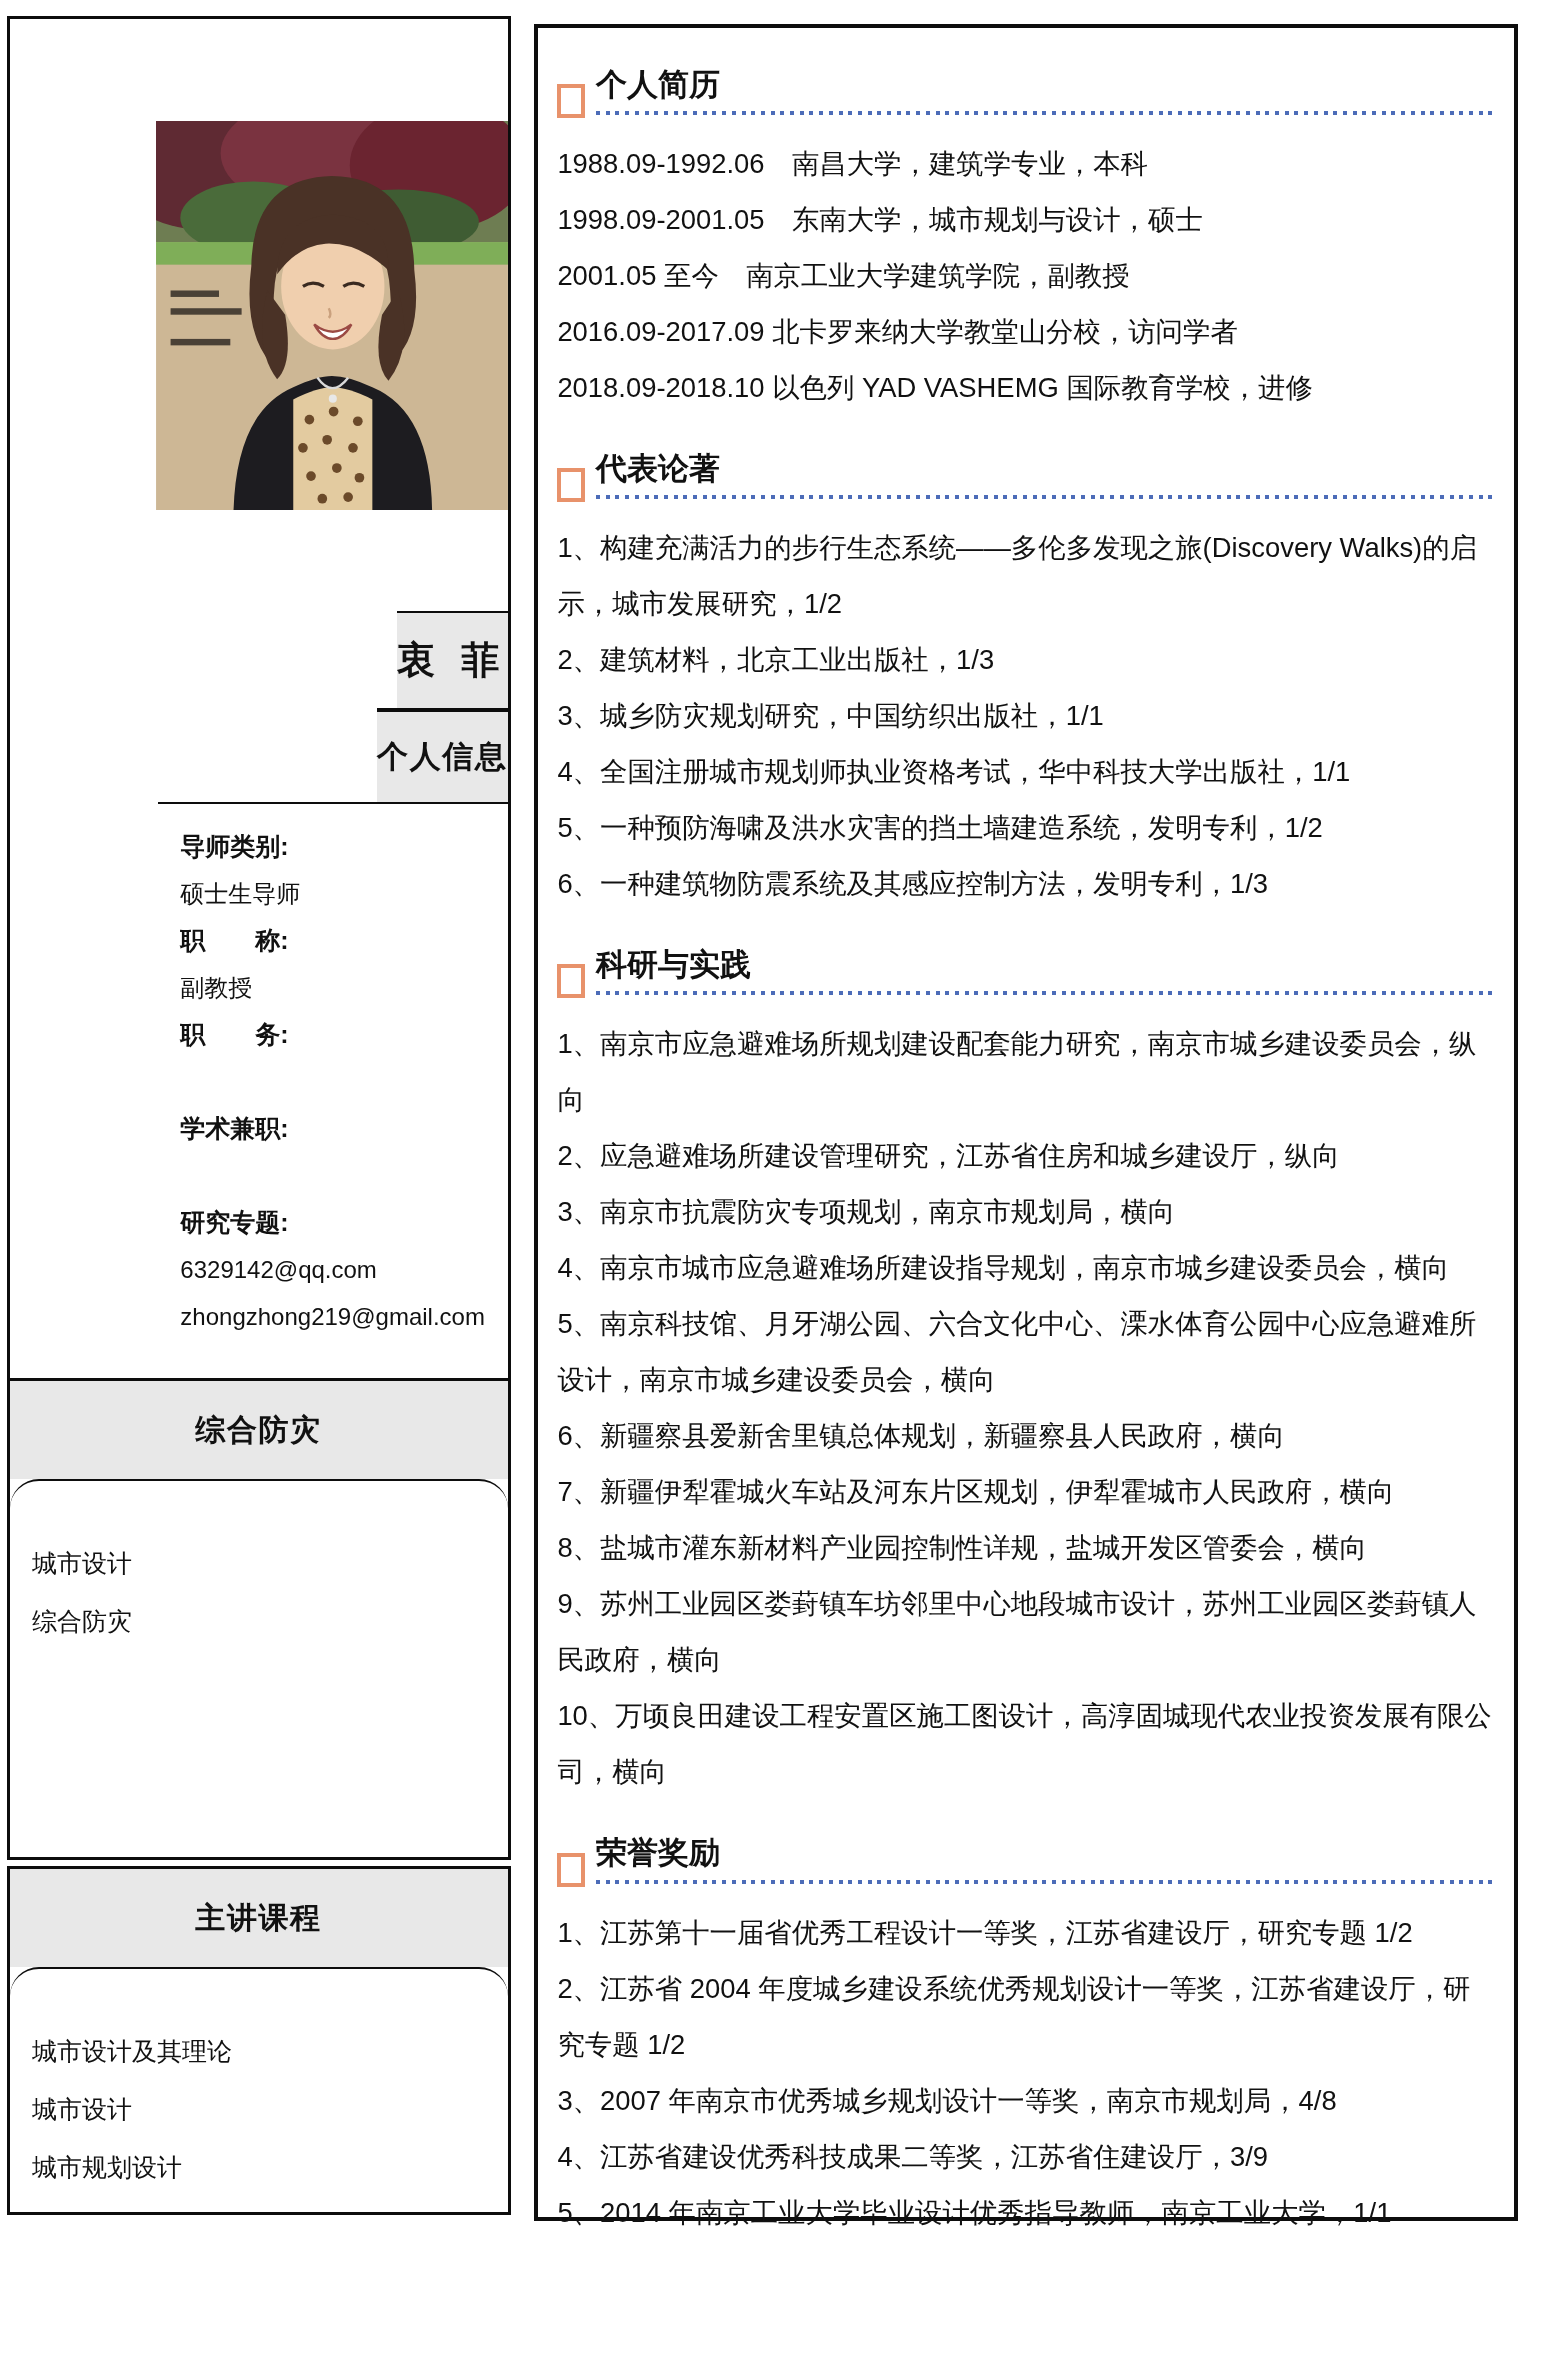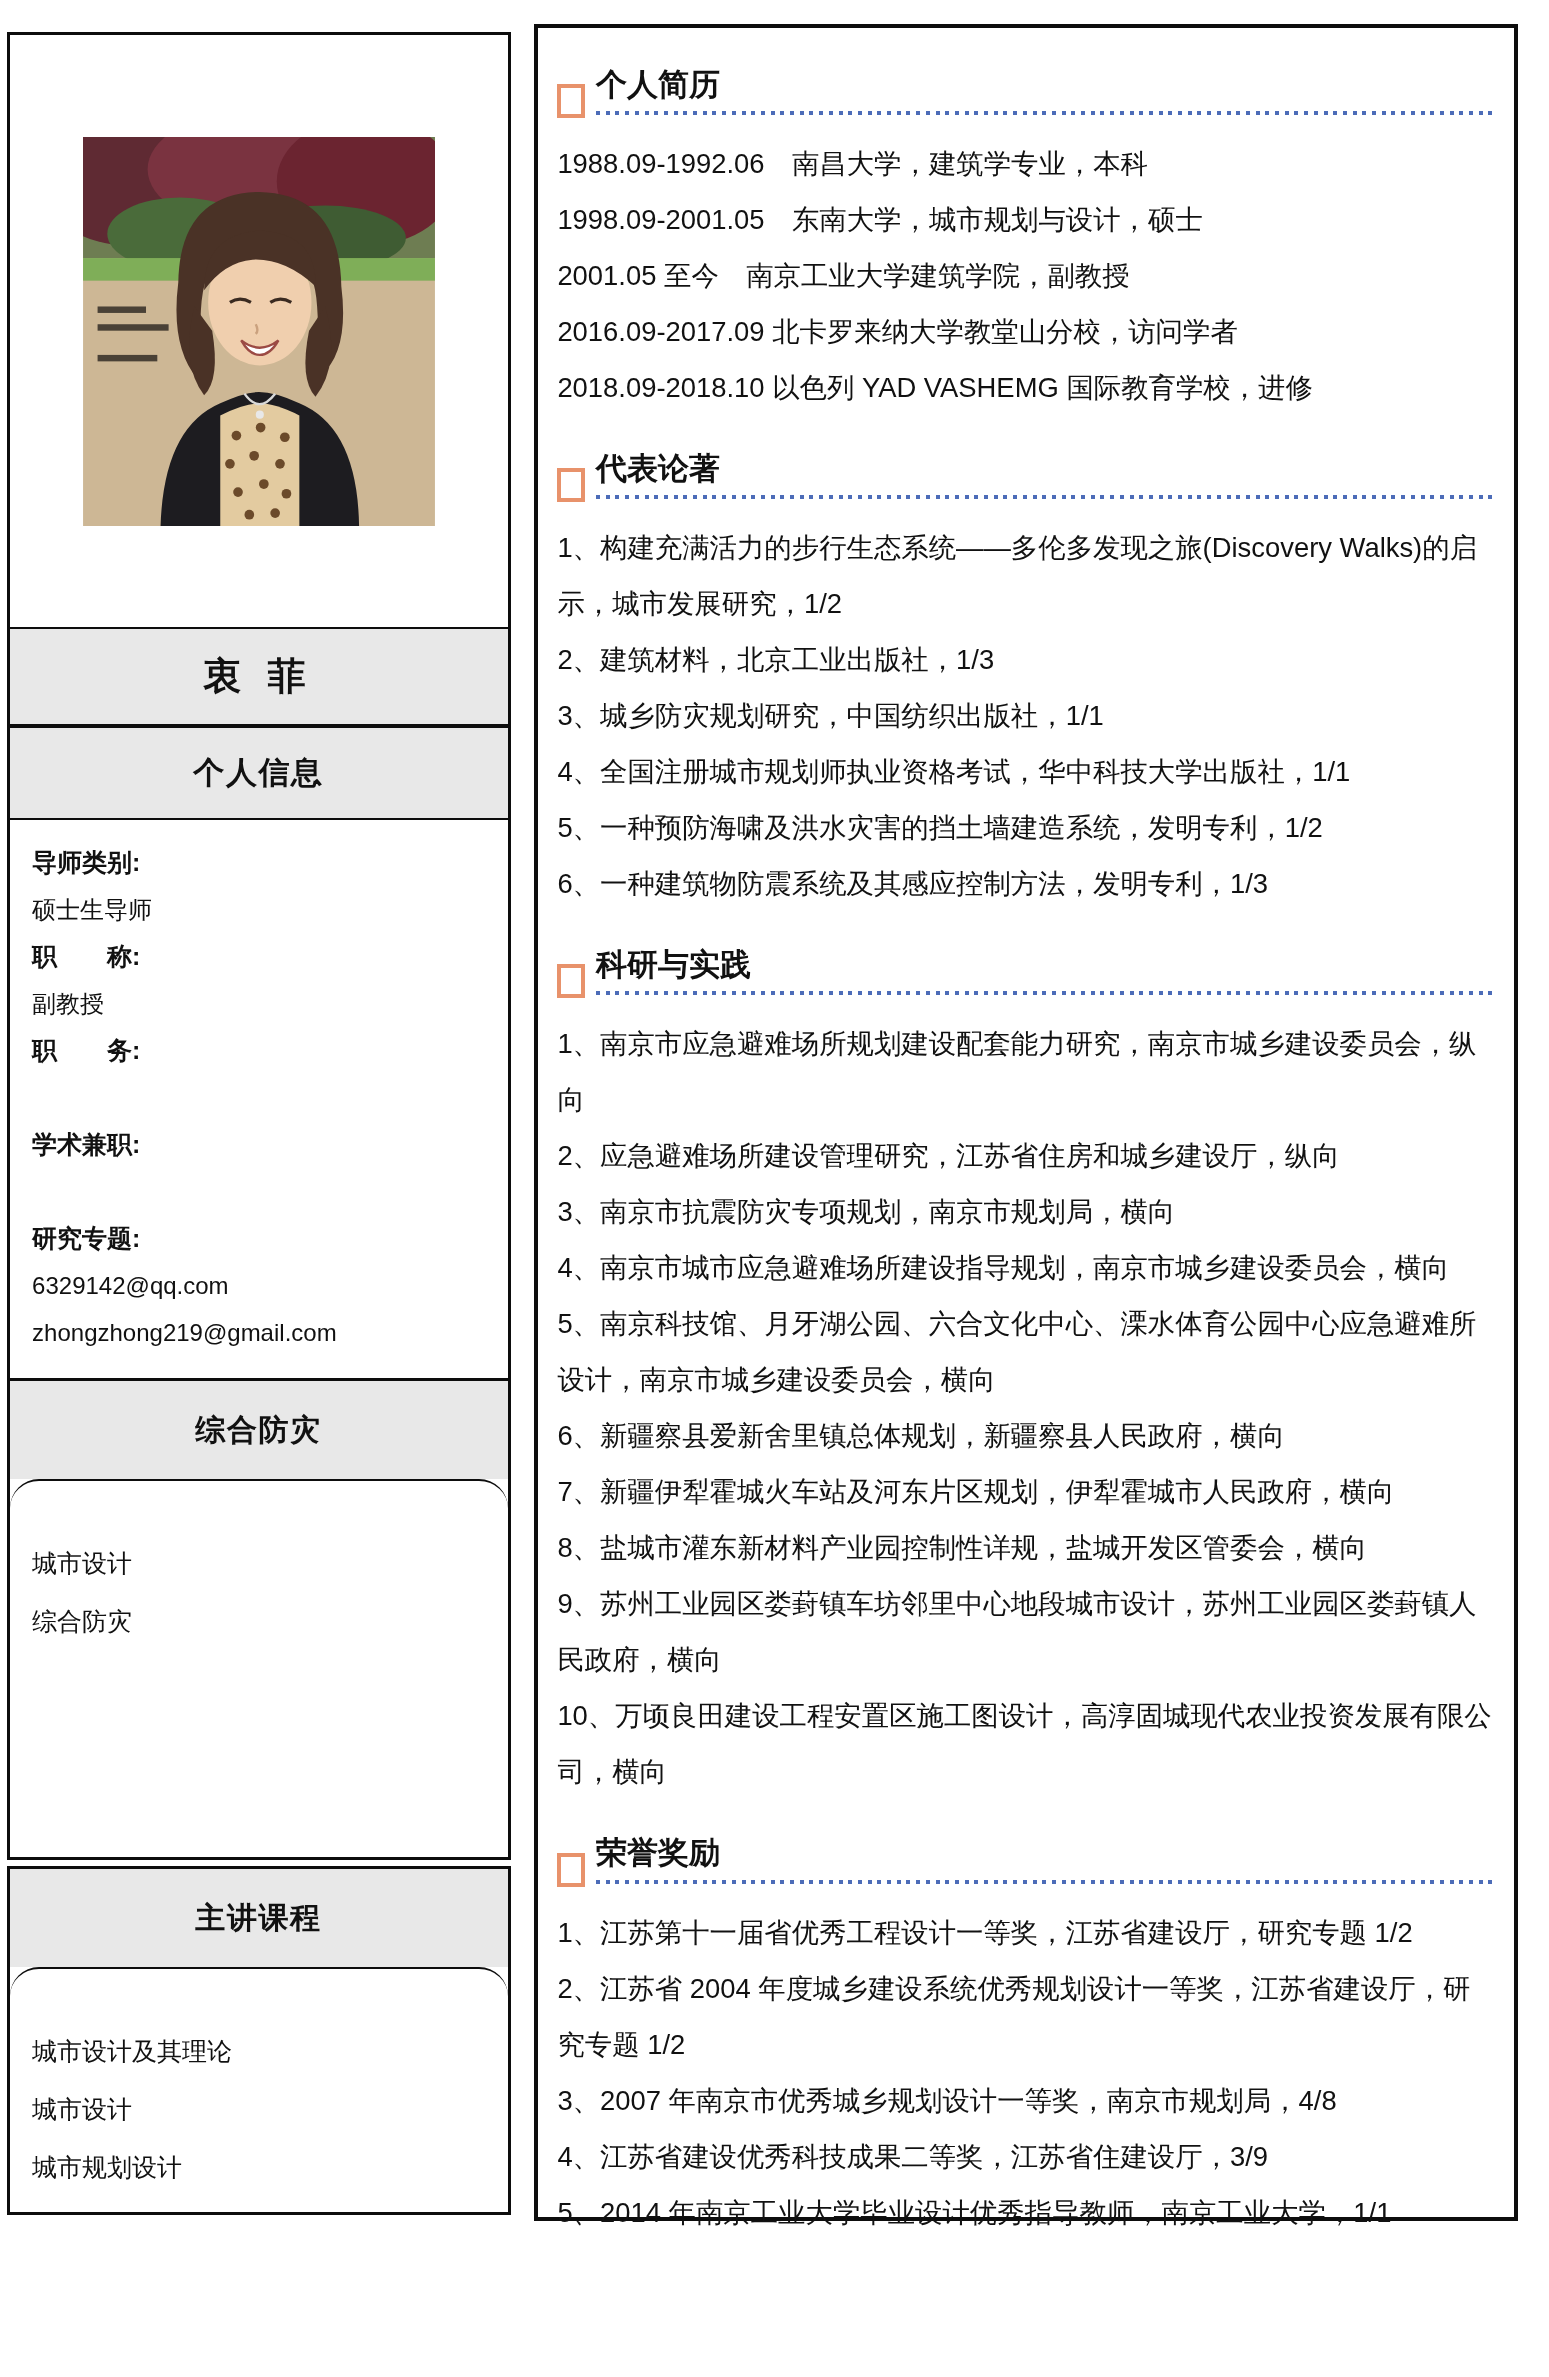--- a/index.html
+++ b/index.html
@@ -10,21 +10,21 @@
     --border:#0d0d0d;
   }
   *{box-sizing:border-box;}
   html,body{margin:0;padding:0;background:#ffffff;}
   .page{position:relative;width:1549px;height:2377px;background:#fff;
         font-family:"Liberation Sans","DejaVu Sans",sans-serif;color:var(--ink);overflow:hidden;}
 
   
   .lbox{position:absolute;left:6.5px;width:504px;border:3.2px solid var(--border);background:#fff;
         display:flex;flex-direction:column;}
-  .lbox1{top:32px;height:1536px;}
+  .lbox1{top:16px;height:1536px;align-items:flex-end;}
   .lbox2{top:1378px;height:482px;}
   .lbox3{top:1866px;height:349px;}
 
   .photo-section{height:592px;display:flex;align-items:center;justify-content:center;background:#fff;}
   .photo-frame{width:352px;height:389px;overflow:hidden;}
 
   .band{background:var(--band);display:flex;align-items:center;justify-content:center;
         font-weight:bold;}
   .name-band{height:97px;border-top:2.4px solid var(--border);font-size:38px;letter-spacing:8px;}
   .info-band{height:94px;border-top:4.8px solid var(--border);font-size:31px;letter-spacing:1.6px;}

